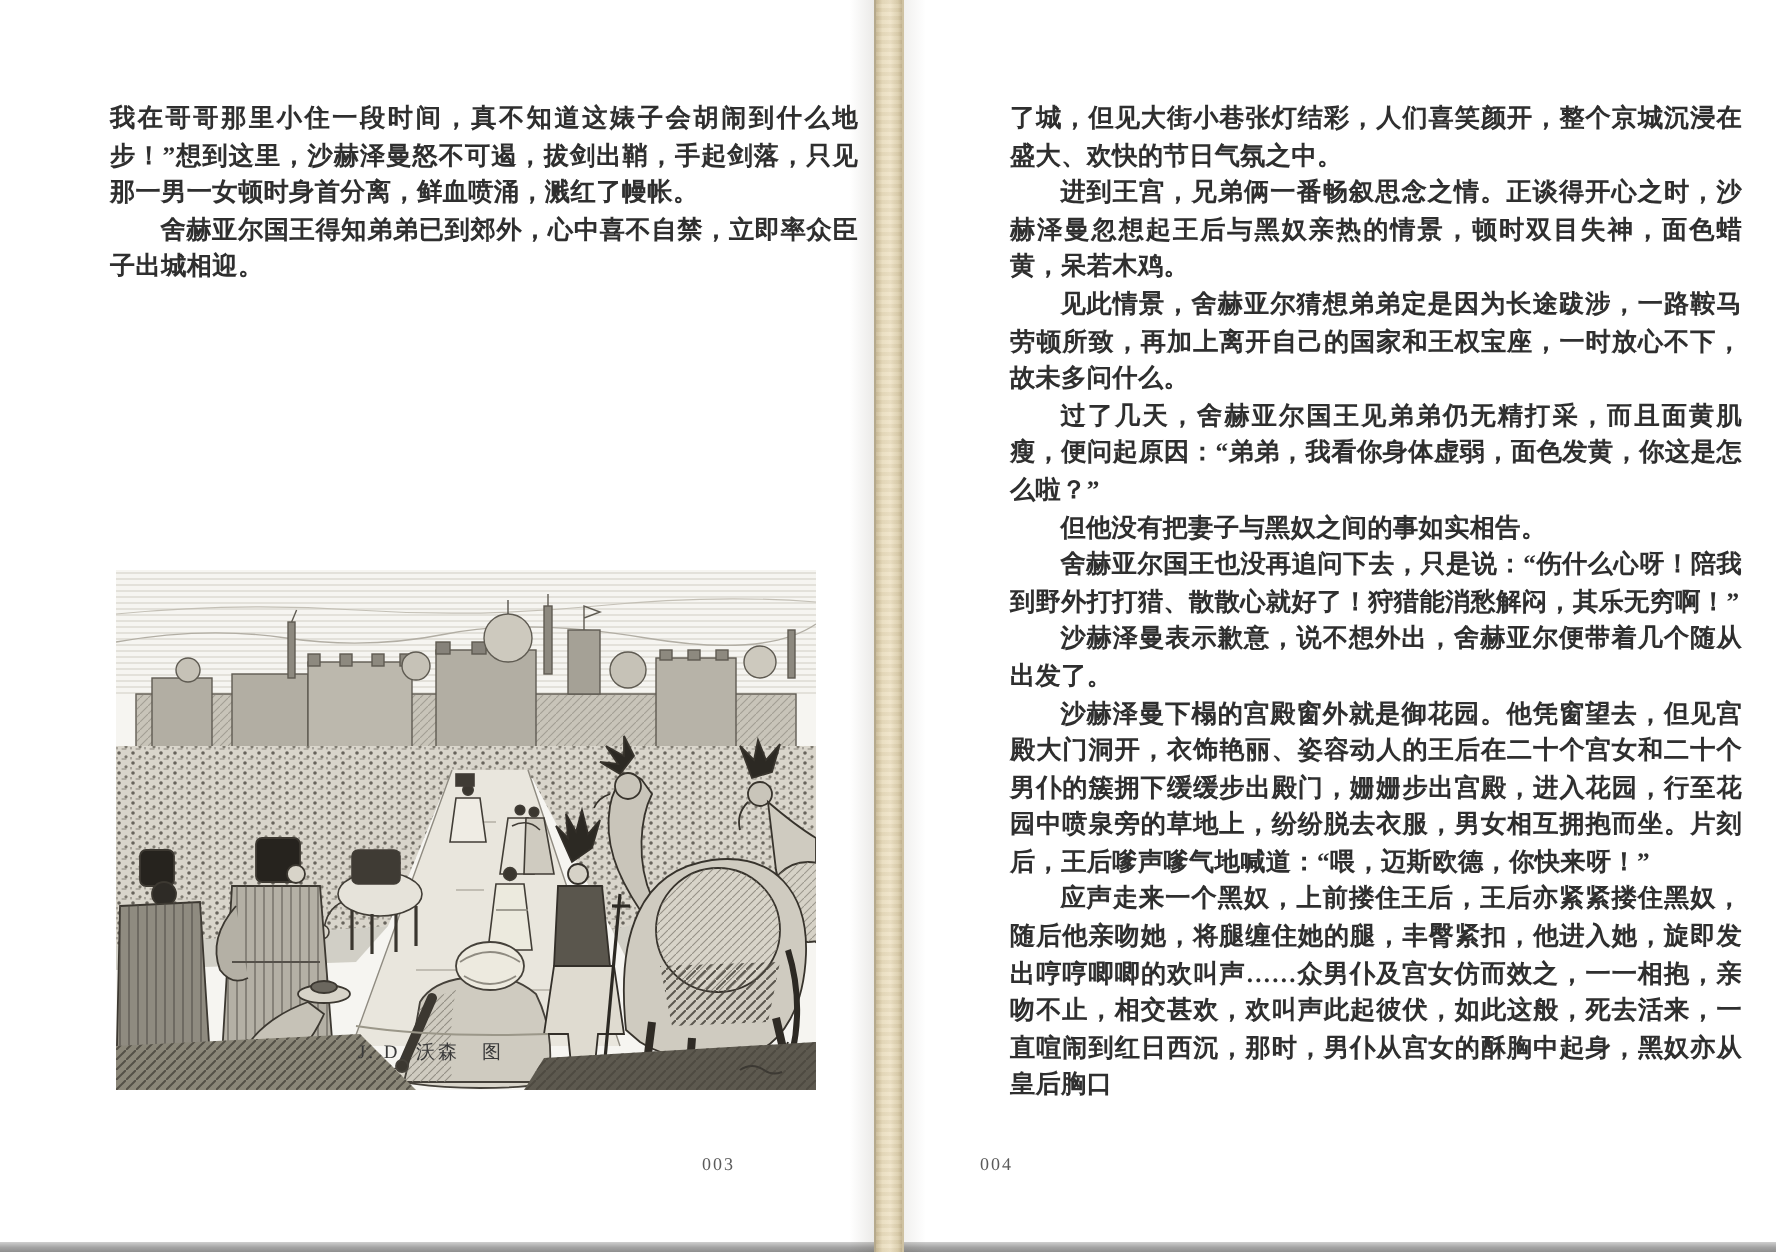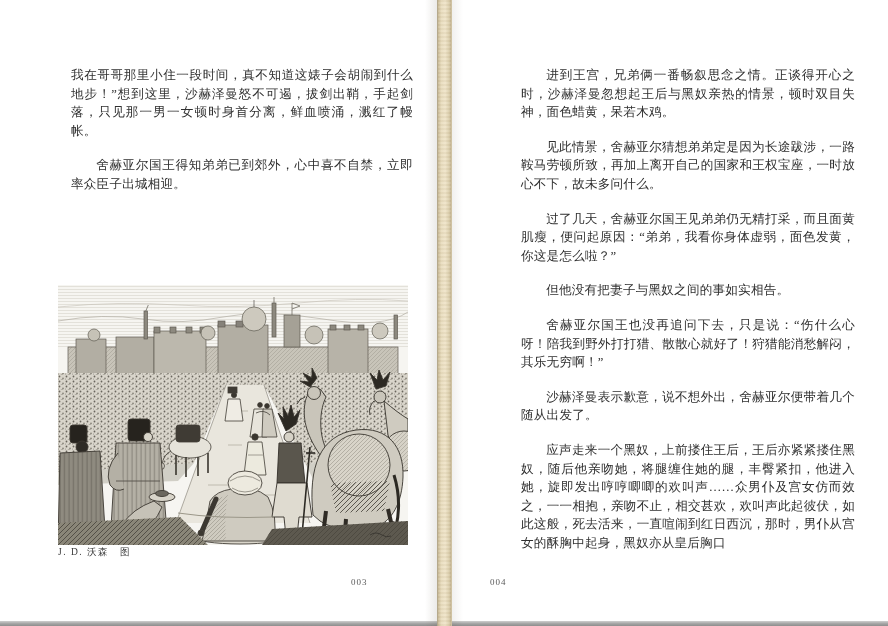--- a/index.html
+++ b/index.html
@@ -5,31 +5,31 @@
   html,body{margin:0;padding:0;background:#ffffff;}
   .spread{
     position:relative;width:888px;height:626px;background:#ffffff;
     font-family:"Liberation Serif","DejaVu Serif",serif;overflow:hidden;
   }
   
   .textblock{
     position:absolute;top:50px;text-align:justify;color:#2f2f2f;
     font-size:12.6px;line-height:18.6px;letter-spacing:0.2px;
   }
-  .textblock p{margin:16px;text-indent:2em;}
+  .textblock p{margin:0;text-indent:2em;font-weight:bold;}
   .textblock p.no-indent{text-indent:0;}
   #left-text{left:55px;width:374px;}
   #right-text{left:505px;width:366px;}
   
   .illustration{
     position:absolute;left:58px;top:285px;width:350px;height:260px;
   }
   .illustration svg{display:block;width:100%;height:100%;}
   .caption{
-    position:absolute;left:58px;top:546px;width:315px;text-align:left;
+    position:absolute;left:58px;top:520px;width:315px;text-align:center;
     font-size:9.5px;letter-spacing:1.5px;color:#3a3a3a;
   }
   
   .pagenum{
     position:absolute;top:577px;width:44px;text-align:left;
     font-size:9px;color:#5a5a5a;letter-spacing:1px;
   }
   #pagenum-left{left:351px;}
   #pagenum-right{left:490px;}
   
@@ -242,26 +242,28 @@
         <path d="M312 250 q6 -4 12 0 q4 3 9 1" stroke="#3c3933" stroke-width="1" fill="none"></path>
       </g>
     </svg>
   </div>
 
   <div class="caption">J. D. 沃森　图</div>
 
   <div class="pagenum" id="pagenum-left">003</div>
 
   <div class="textblock" id="right-text">
+    <p class="no-indent">了城，但见大街小巷张灯结彩，人们喜笑颜开，整个京城沉浸在盛大、欢快的节日气氛之中。</p>
     <p>进到王宫，兄弟俩一番畅叙思念之情。正谈得开心之时，沙赫泽曼忽想起王后与黑奴亲热的情景，顿时双目失神，面色蜡黄，呆若木鸡。</p>
     <p>见此情景，舍赫亚尔猜想弟弟定是因为长途跋涉，一路鞍马劳顿所致，再加上离开自己的国家和王权宝座，一时放心不下，故未多问什么。</p>
     <p>过了几天，舍赫亚尔国王见弟弟仍无精打采，而且面黄肌瘦，便问起原因：“弟弟，我看你身体虚弱，面色发黄，你这是怎么啦？”</p>
     <p>但他没有把妻子与黑奴之间的事如实相告。</p>
     <p>舍赫亚尔国王也没再追问下去，只是说：“伤什么心呀！陪我到野外打打猎、散散心就好了！狩猎能消愁解闷，其乐无穷啊！”</p>
     <p>沙赫泽曼表示歉意，说不想外出，舍赫亚尔便带着几个随从出发了。</p>
+    <p>沙赫泽曼下榻的宫殿窗外就是御花园。他凭窗望去，但见宫殿大门洞开，衣饰艳丽、姿容动人的王后在二十个宫女和二十个男仆的簇拥下缓缓步出殿门，姗姗步出宫殿，进入花园，行至花园中喷泉旁的草地上，纷纷脱去衣服，男女相互拥抱而坐。片刻后，王后嗲声嗲气地喊道：“喂，迈斯欧德，你快来呀！”</p>
     <p>应声走来一个黑奴，上前搂住王后，王后亦紧紧搂住黑奴，随后他亲吻她，将腿缠住她的腿，丰臀紧扣，他进入她，旋即发出哼哼唧唧的欢叫声……众男仆及宫女仿而效之，一一相抱，亲吻不止，相交甚欢，欢叫声此起彼伏，如此这般，死去活来，一直喧闹到红日西沉，那时，男仆从宫女的酥胸中起身，黑奴亦从皇后胸口</p>
   </div>
 
   <div class="pagenum" id="pagenum-right">004</div>
 
   <div class="gutter-shadow-left"></div>
   <div class="gutter-shadow-right"></div>
   <div class="gutter"></div>
   <div class="bottom-edge"></div>
 

